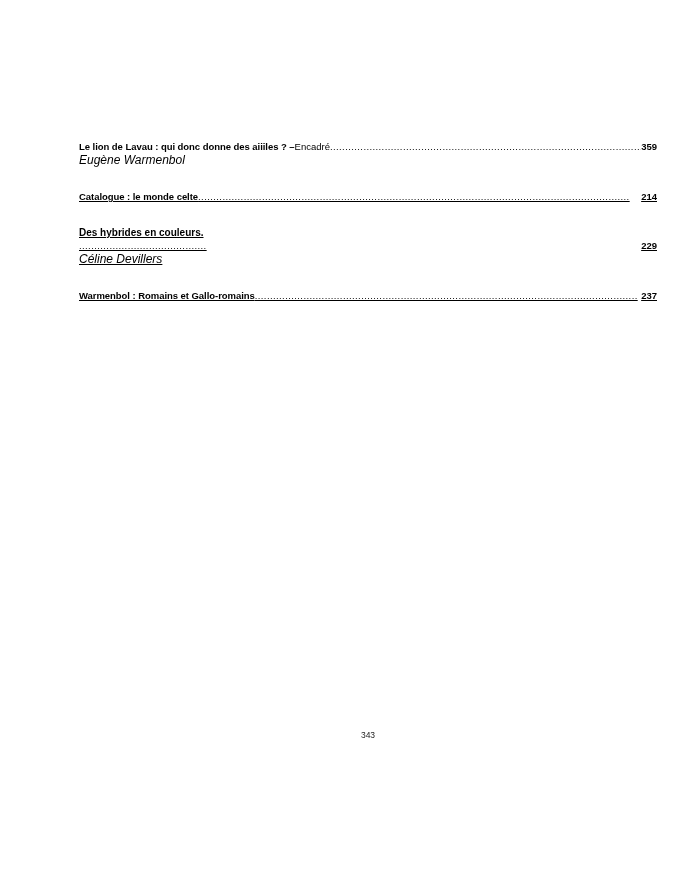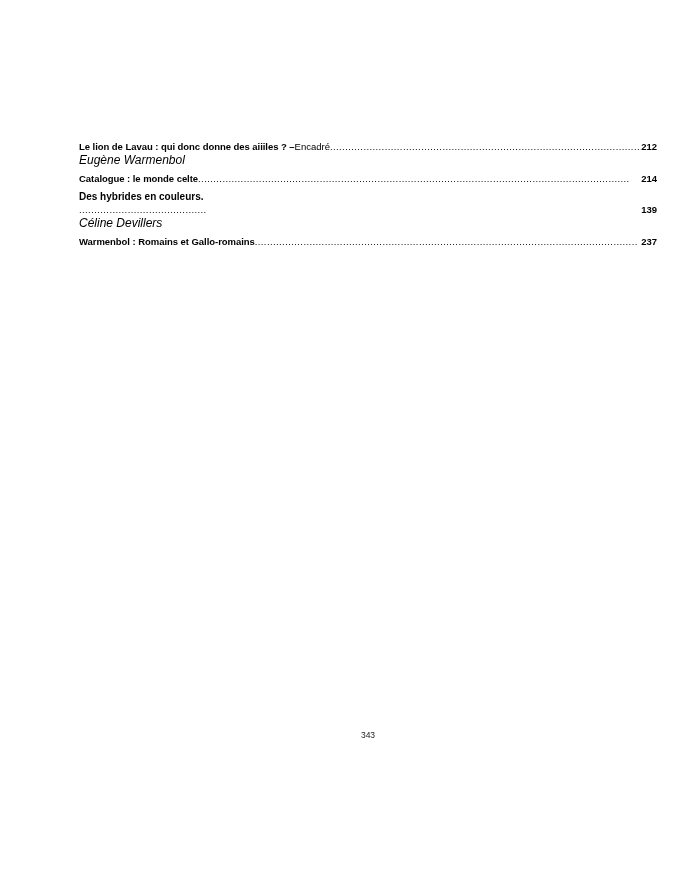--- a/index.html
+++ b/index.html
@@ -26,21 +26,22 @@
     position: absolute;
     left: 61px;
     top: 140px;
     width: 578px;
   }
   .entry {
     margin: 0;
     padding: 0;
   }
   .entry + .entry {
-    margin-top: 5px;
+    margin-top: 23px;
+    text-decoration: underline;
   }
   .line {
     display: flex;
     align-items: baseline;
     font-size: 9.5px;
     line-height: 13px;
     white-space: nowrap;
   }
   .line .title {
     font-weight: bold;
@@ -94,38 +95,38 @@
 
 <div class="page">
 
   <div class="toc">
 
     <div class="entry">
       <div class="line">
         <span class="title">Le lion de Lavau : qui donc donne des aiiiles ? – </span>
           <span class="tail">Encadré</span>
         <span class="dots">....................................................................................................................</span>
-        <span class="pagenum">212</span>
+        <span class="pagenum">359</span>
       </div>
       <div class="author">Eugène Warmenbol</div>
     </div>
 
     <div class="entry">
       <div class="line plain">
         <span class="title">Catalogue : le monde celte</span>
         <span class="dots">..............................................................................................................................................</span>
         <span class="pagenum">214</span>
       </div>
     </div>
 
     <div class="entry">
       <div class="subline">Des hybrides en couleurs.</div>
       <div class="line">
         <span class="dots">..........................................</span>
-        <span class="pagenum">139</span>
+        <span class="pagenum">229</span>
       </div>
       <div class="author">Céline Devillers</div>
     </div>
 
     <div class="entry">
       <div class="line plain">
         <span class="title">Warmenbol : Romains et Gallo-romains</span>
         <span class="dots">..............................................................................................................................</span>
         <span class="pagenum">237</span>
       </div>

